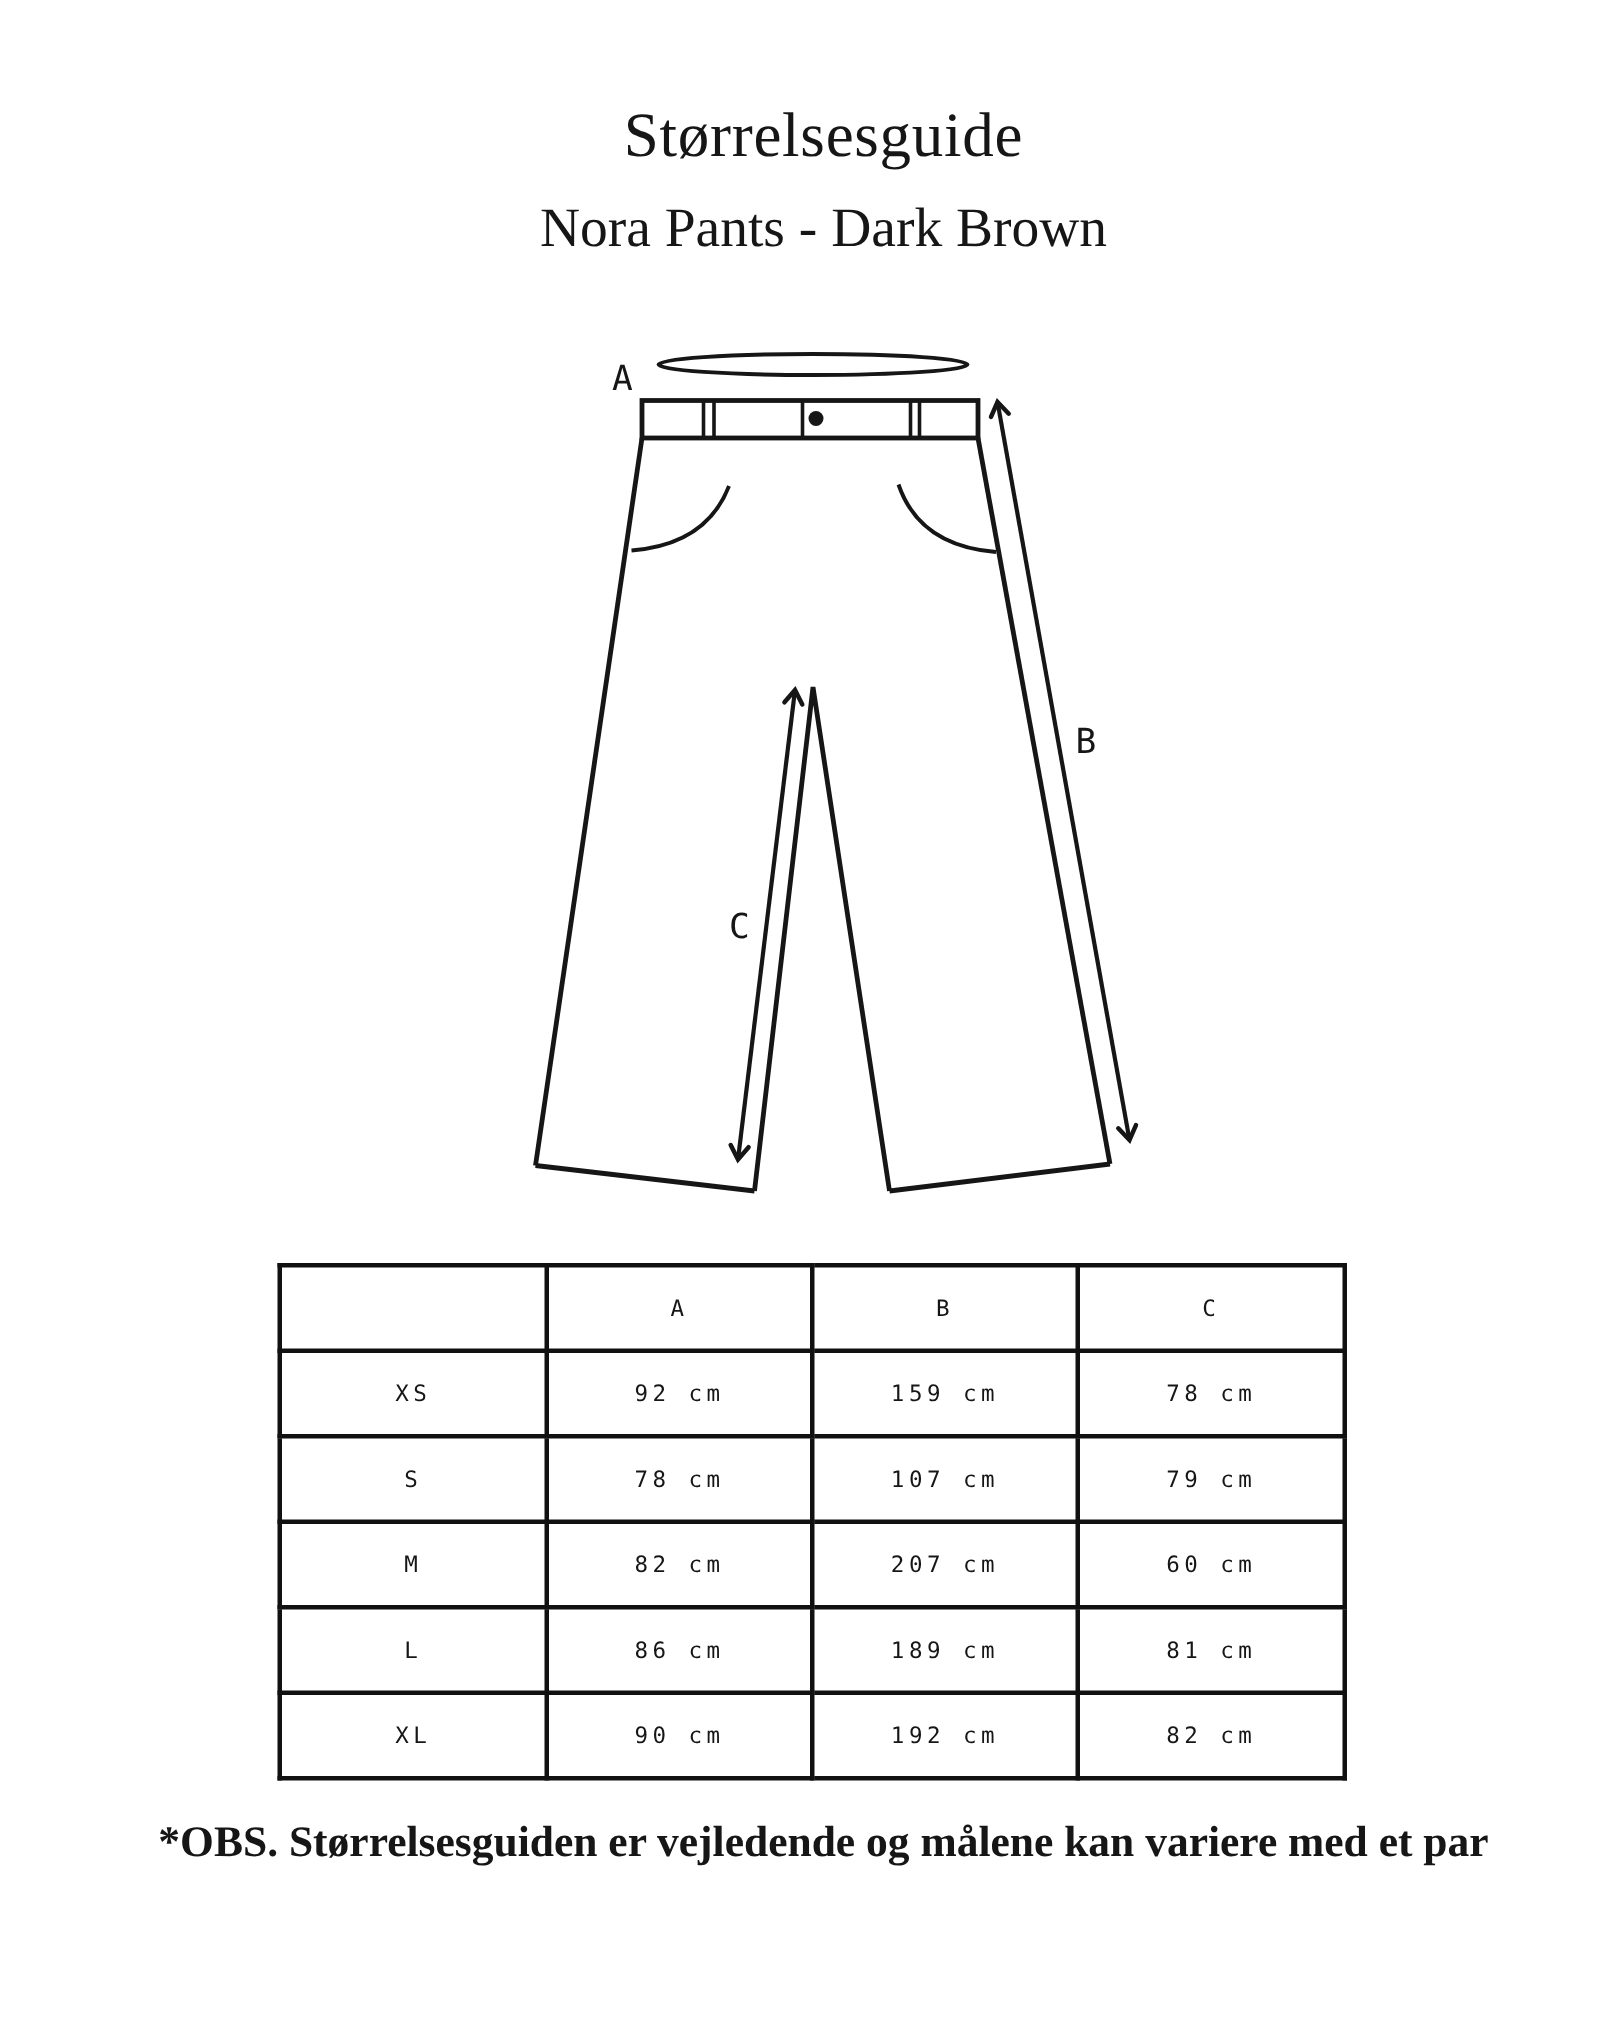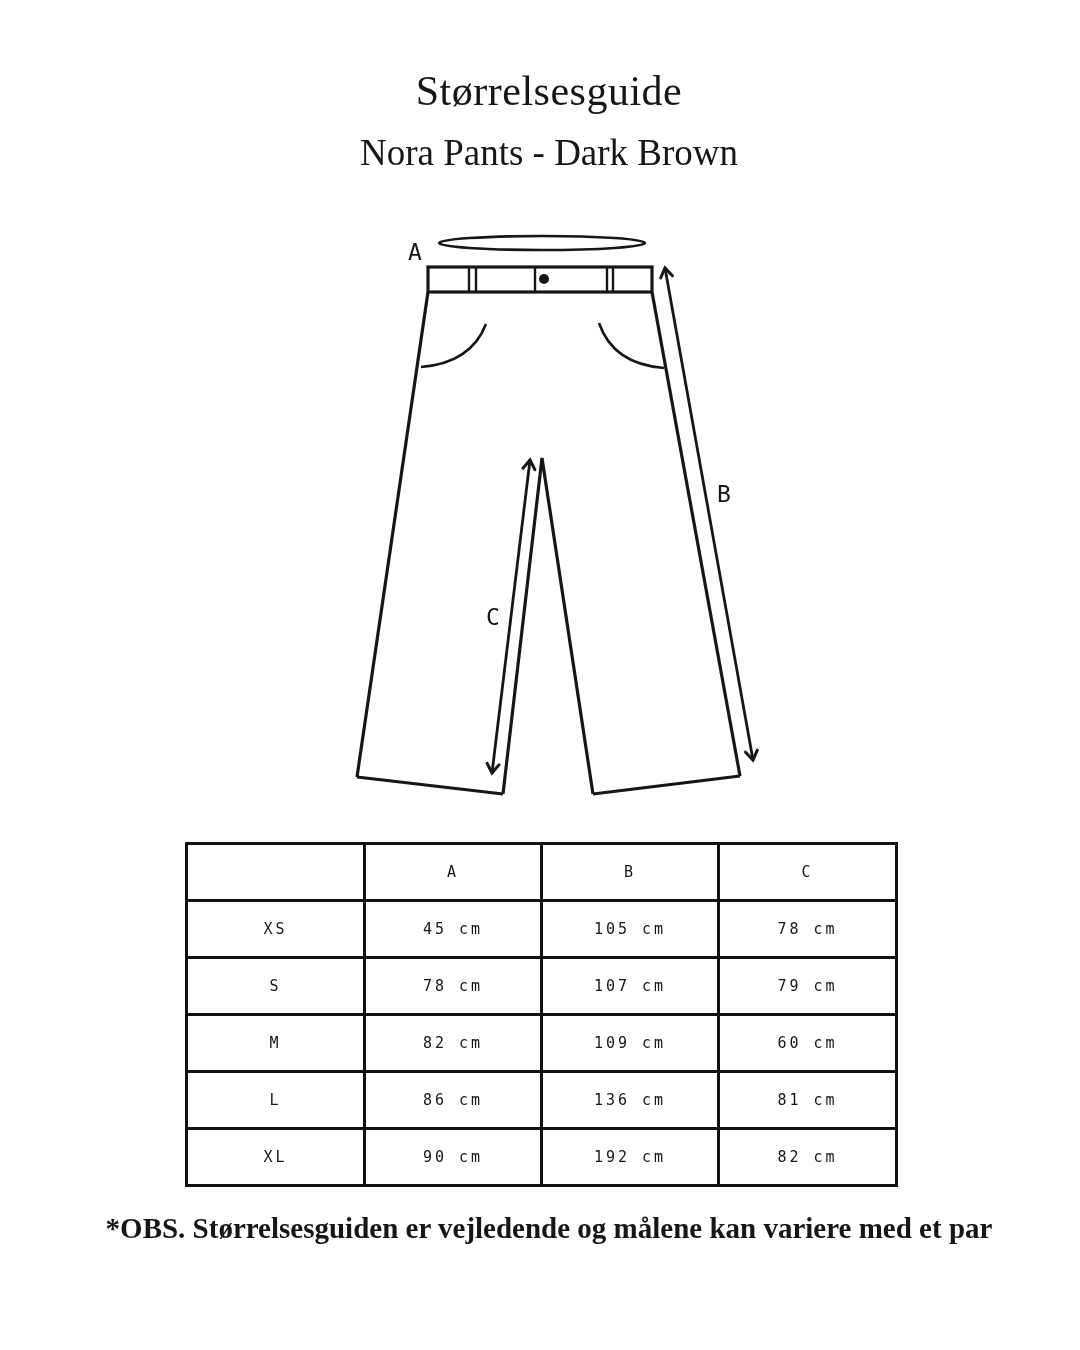--- a/index.html
+++ b/index.html
@@ -140,40 +140,40 @@
     </colgroup>
     <tbody>
       <tr>
         <th></th>
         <th>A</th>
         <th>B</th>
         <th>C</th>
       </tr>
       <tr>
         <td>XS</td>
-        <td>45 cm</td>
-        <td>105 cm</td>
+        <td>92 cm</td>
+        <td>159 cm</td>
         <td>78 cm</td>
       </tr>
       <tr>
         <td>S</td>
         <td>78 cm</td>
         <td>107 cm</td>
         <td>79 cm</td>
       </tr>
       <tr>
         <td>M</td>
         <td>82 cm</td>
-        <td>109 cm</td>
+        <td>207 cm</td>
         <td>60 cm</td>
       </tr>
       <tr>
         <td>L</td>
         <td>86 cm</td>
-        <td>136 cm</td>
+        <td>189 cm</td>
         <td>81 cm</td>
       </tr>
       <tr>
         <td>XL</td>
         <td>90 cm</td>
         <td>192 cm</td>
         <td>82 cm</td>
       </tr>
     </tbody>
   </table>

